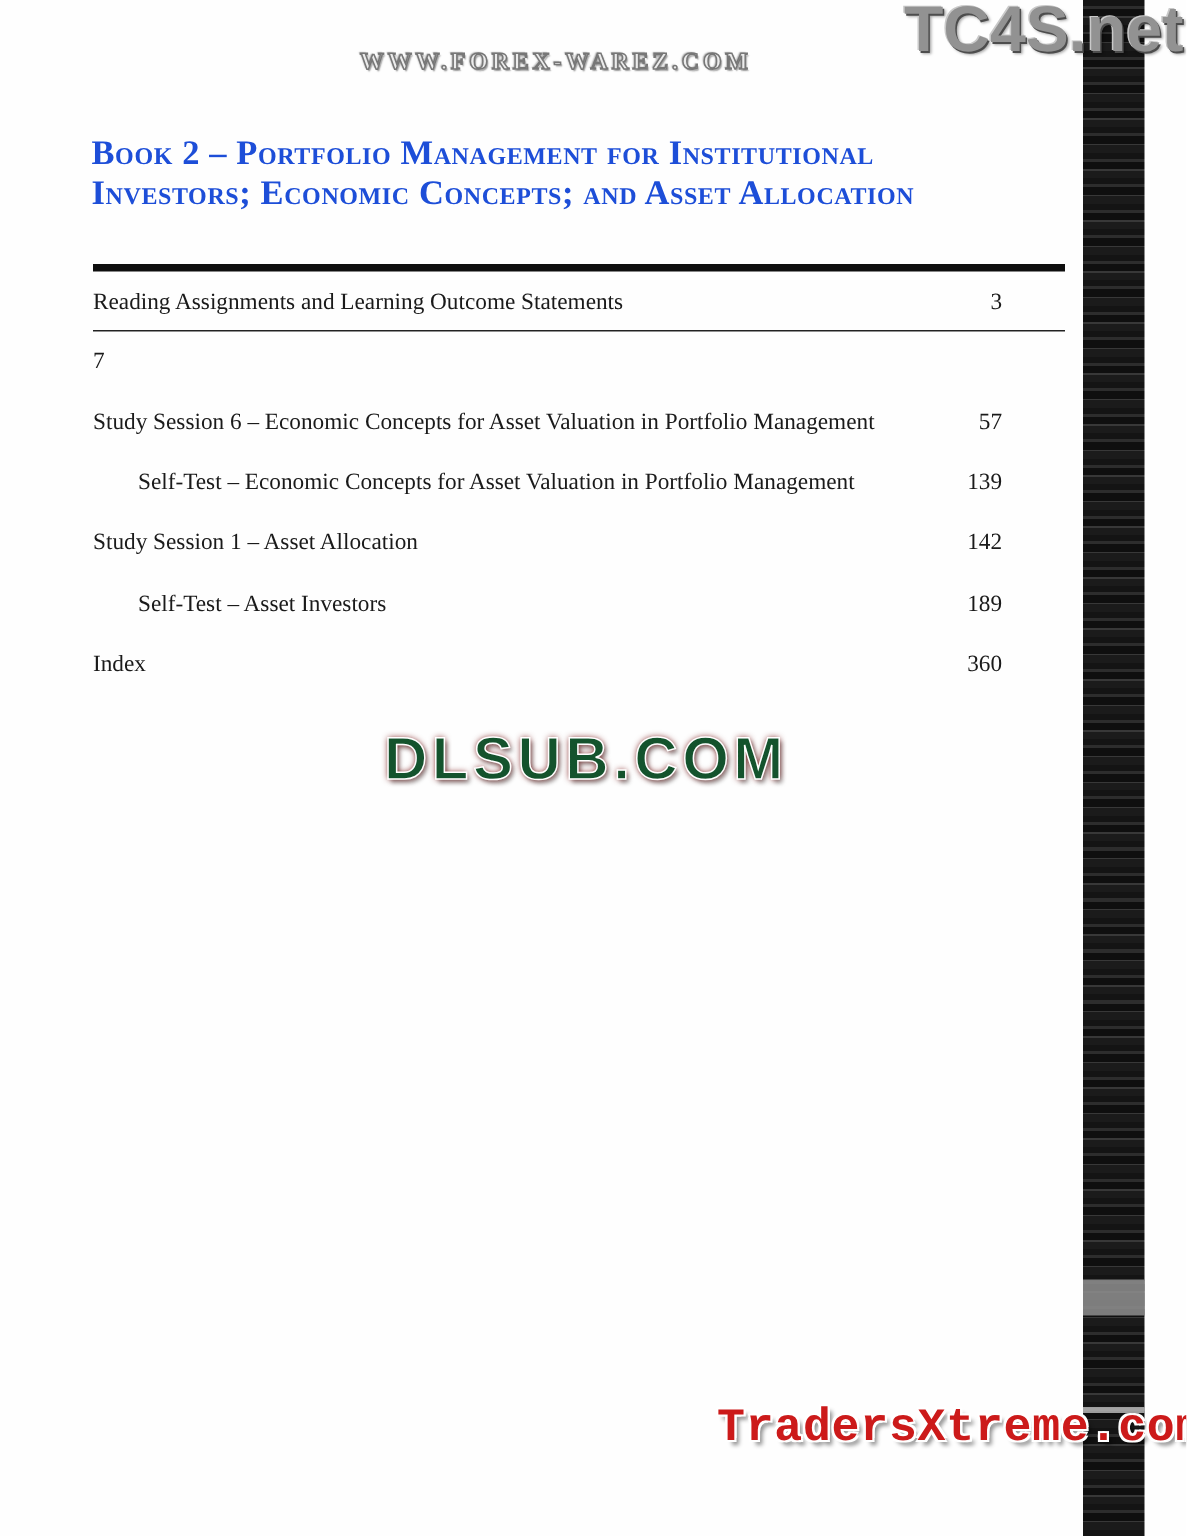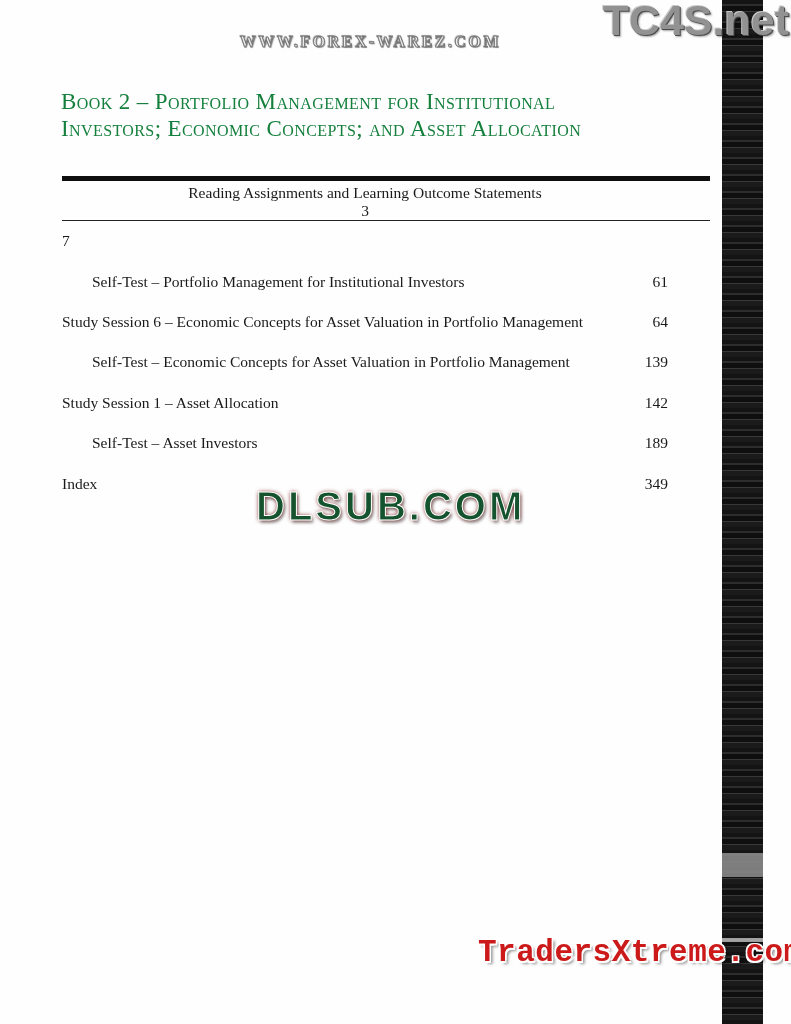--- a/index.html
+++ b/index.html
@@ -28,42 +28,42 @@
     font-family:"Liberation Sans", sans-serif;
     font-size:43px;font-weight:bold;letter-spacing:0px;
     color:#929292;
     text-shadow:1px 1px 0 #4d4d4d, -1px -1px 0 #c9c9c9, 2px 2px 2px rgba(0,0,0,.35);
     z-index:5;
   }
 
   
   .title{
     position:absolute;left:61px;top:88px;width:660px;
-    font-size:23px;font-weight:normal;line-height:27px;
+    font-size:23px;font-weight:bold;line-height:27px;
     font-variant:small-caps;
     letter-spacing:.4px;
-    color:#15803d;
+    color:#1d4ed8;
   }
 
   .thick-rule{
     position:absolute;left:62px;top:176px;width:648px;height:5px;
     background:#0e0e0e;
   }
 
   
   .toc{
     position:absolute;left:62px;top:184px;width:648px;
     font-size:15.5px;
   }
   .toc-row{
     display:flex;align-items:center;justify-content:space-between;
     height:40.4px;
     padding-right:42px;
   }
-  .toc-row:first-child{height:36px;border-bottom:1.5px solid #222;flex-direction:column;}
+  .toc-row:first-child{height:36px;border-bottom:1.5px solid #222;}
   .toc-row.indent .toc-label{padding-left:30px;}
   .toc-label{white-space:nowrap;}
   .toc-page{font-variant-numeric:lining-nums;}
 
   
   .wm-dlsub{
     position:absolute;left:256px;top:484px;
     font-family:"Liberation Sans", sans-serif;
     font-size:40px;font-weight:800;letter-spacing:3px;
     color:#14532d;
@@ -122,43 +122,39 @@
   <div class="thick-rule"></div>
 
   <div class="toc" id="toc">
       <div class="toc-row">
         <span class="toc-label">Reading Assignments and Learning Outcome Statements</span>
         <span class="toc-page">3</span>
       </div>
       <div class="toc-row">
         <span class="toc-page">7</span>
       </div>
-      <div class="toc-row indent">
-        <span class="toc-label">Self-Test – Portfolio Management for Institutional Investors</span>
-        <span class="toc-page">61</span>
-      </div>
       <div class="toc-row">
         <span class="toc-label">Study Session 6 – Economic Concepts for Asset Valuation in Portfolio Management</span>
-        <span class="toc-page">64</span>
+        <span class="toc-page">57</span>
       </div>
       <div class="toc-row indent">
         <span class="toc-label">Self-Test – Economic Concepts for Asset Valuation in Portfolio Management</span>
         <span class="toc-page">139</span>
       </div>
       <div class="toc-row">
         <span class="toc-label">Study Session 1 – Asset Allocation</span>
         <span class="toc-page">142</span>
       </div>
       <div class="toc-row indent">
         <span class="toc-label">Self-Test – Asset Investors</span>
         <span class="toc-page">189</span>
       </div>
       <div class="toc-row">
         <span class="toc-label">Index</span>
-        <span class="toc-page">349</span>
+        <span class="toc-page">360</span>
       </div>
     </div>
 
   <div class="wm-dlsub">DLSUB.COM</div>
 
   <div class="scan-strip">
     <div class="strip-patch-light"></div>
     <div class="strip-patch-line"></div>
   </div>
 

